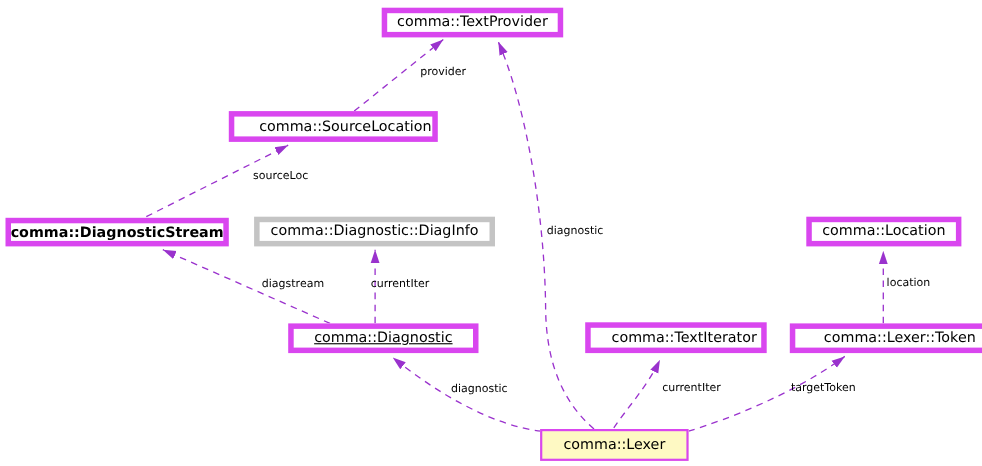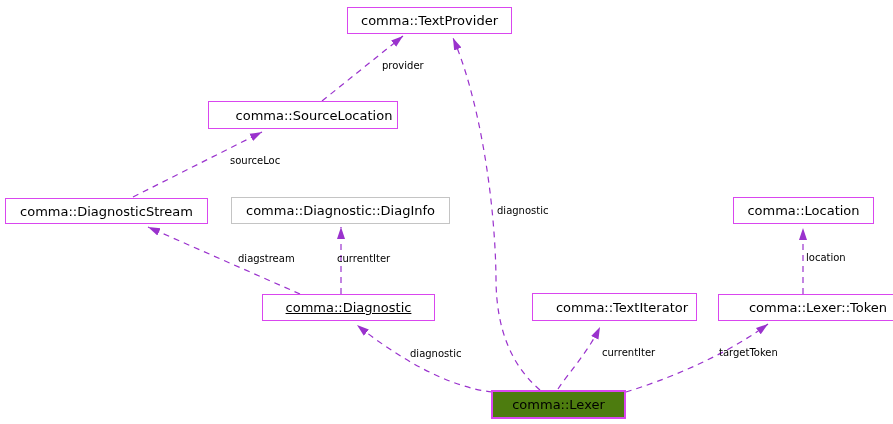--- a/index.html
+++ b/index.html
@@ -15,31 +15,31 @@
   .edge-path {
     fill: none;
     stroke: #9a32cd;
     stroke-width: 1.2;
     stroke-dasharray: 6 5;
   }
   .node {
     position: absolute;
     box-sizing: border-box;
     background: #ffffff;
-    border: 1px solid #d946ef;
+    border: 5px solid #d946ef;
     color: #000000;
     font-size: 13px;
     display: flex;
     align-items: center;
     justify-content: center;
     white-space: nowrap;
     cursor: pointer;
   }
   .node.undoc { border-color: #c4c4c4; cursor: default; }
-  .node.current { background: #4d7c0f; border-width: 2px; cursor: default; }
+  .node.current { background: #fef9c3; border-width: 2px; cursor: default; }
   .elabel {
     position: absolute;
     color: #000000;
     font-size: 10px;
     white-space: nowrap;
     line-height: 15px;
   }
 </style>
 </head>
 <body>
@@ -68,21 +68,21 @@
   <span class="elabel" style="left:497px; top:203px;">diagnostic</span>
   <span class="elabel" style="left:238px; top:251px;">diagstream</span>
   <span class="elabel" style="left:337px; top:251px;">currentIter</span>
   <span class="elabel" style="left:806px; top:250px;">location</span>
   <span class="elabel" style="left:410px; top:346px;">diagnostic</span>
   <span class="elabel" style="left:592px; top:345px;margin-left:10px;">currentIter</span>
   <span class="elabel" style="left:719px; top:345px;">targetToken</span>
 
   <div class="node" style="left:347px; top:7px;   width:165px; height:27px;">comma::TextProvider</div>
   <div class="node" style="left:208px; top:101px; width:190px; height:28px;padding-left:22px;">comma::SourceLocation</div>
-  <div class="node" style="left:5px;   top:198px; width:203px; height:26px;">comma::DiagnosticStream</div>
+  <div class="node" style="left:5px;   top:198px; width:203px; height:26px;font-weight:bold;">comma::DiagnosticStream</div>
   <div class="node undoc" style="left:231px; top:197px; width:219px; height:27px;">comma::Diagnostic::DiagInfo</div>
   <div class="node" style="left:733px; top:197px; width:141px; height:27px;">comma::Location</div>
   <div class="node" style="left:262px; top:294px; width:173px; height:27px;text-decoration:underline;">comma::Diagnostic</div>
   <div class="node" style="left:532px; top:293px; width:165px; height:28px;padding-left:15px;">comma::TextIterator</div>
   <div class="node" style="left:718px; top:294px; width:200px; height:27px;">comma::Lexer::Token</div>
   <div class="node current" style="left:491px; top:390px; width:135px; height:29px;">comma::Lexer</div>
 
 </div>
 
 </body></html>

